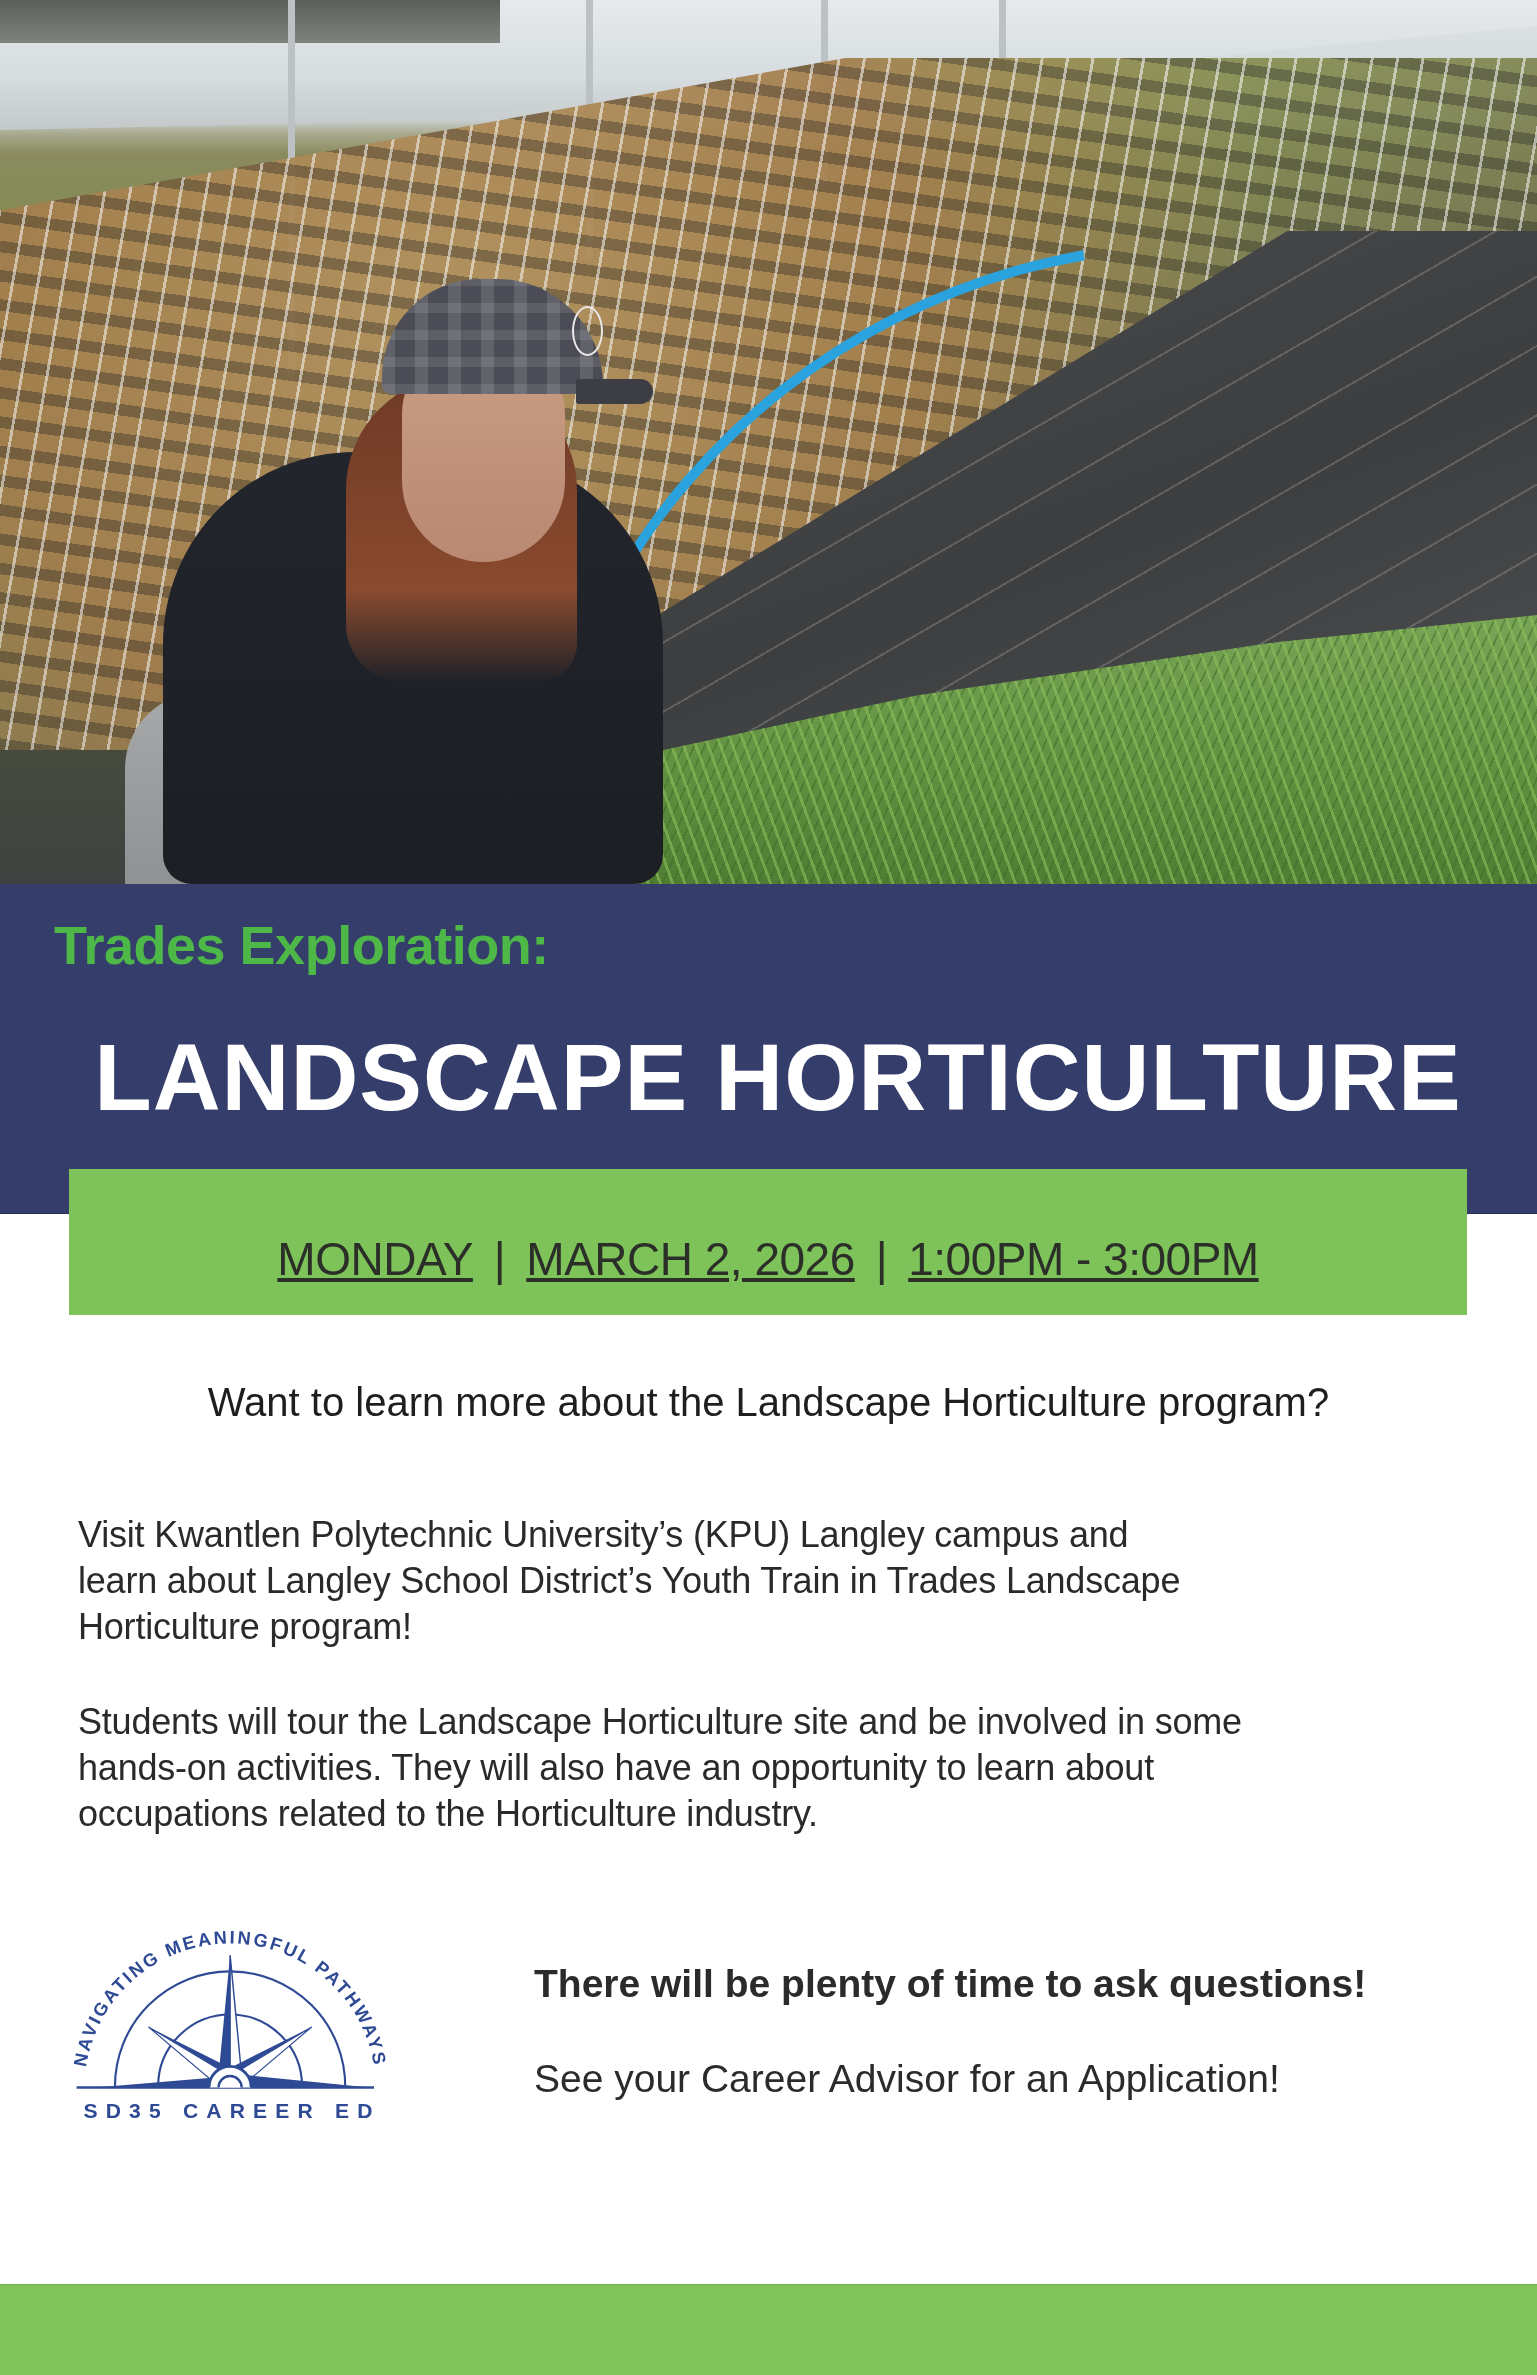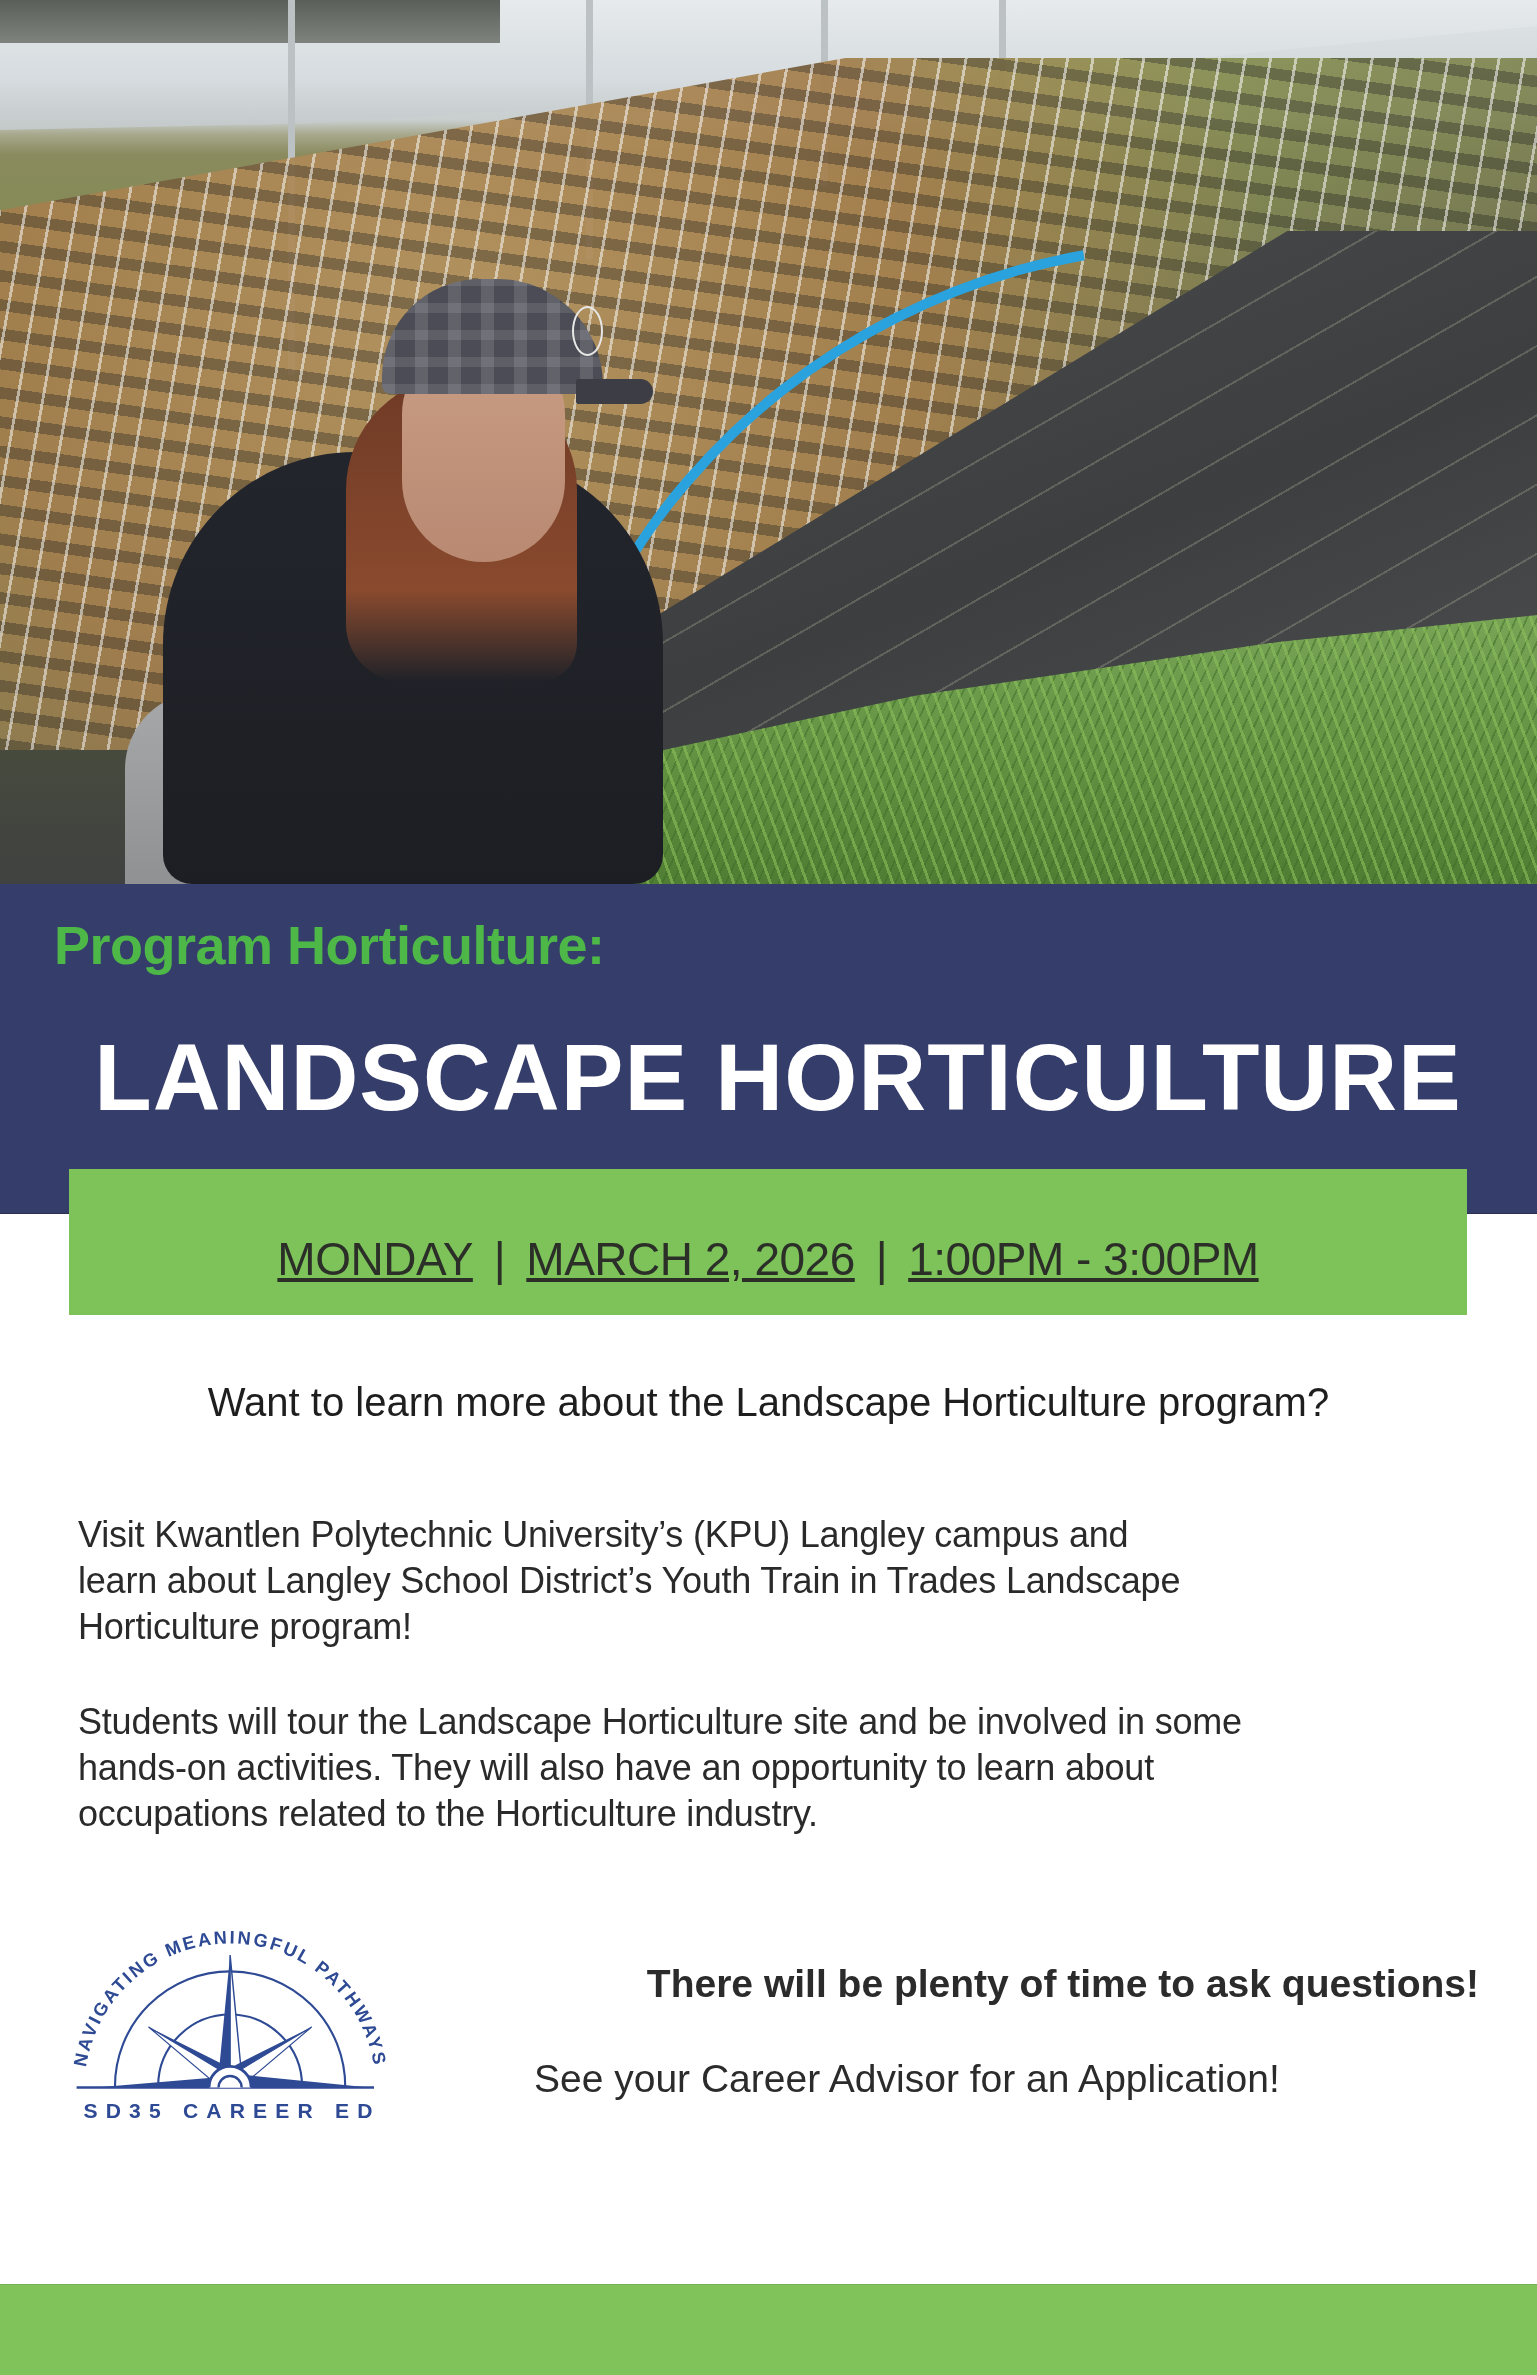--- a/index.html
+++ b/index.html
@@ -136,21 +136,21 @@
     left: 78px; width: 1403px; font-size: 36px; color: #2a2a2a;
     line-height: 46px; white-space: pre-line; letter-spacing: -0.2px;
   }
   .para1 { top: 1512px; }
   .para2 { top: 1699px; }
 
   
   .logo { left: 67px; top: 1931px; width: 331px; height: 192px; }
 
   .cta1 {
-    left: 534px; width: 945px; top: 1960px; text-align: right;
+    left: 534px; width: 945px; top: 1960px; 
     font-size: 39px; font-weight: bold; color: #2b2b2b; white-space: nowrap; line-height: 48px;
   }
   .cta2 {
     left: 534px; width: 945px; top: 2054px; text-align: left;
     font-size: 39px; color: #2b2b2b; white-space: nowrap; line-height: 50px;
   }
 
   
   .footer {
     left: 0; top: 2284px; width: 1537px; height: 92px;
@@ -174,21 +174,21 @@
   <div class="abs person-legs"></div>
   <div class="abs person-body"></div>
   <div class="abs hair"></div>
   <div class="abs face"></div>
   <div class="abs cap"></div>
   <div class="abs cap-bill"></div>
   <div class="abs cap-logo"></div>
 </div>
 
 <div class="abs band"></div>
-<div class="abs kicker">Program Horticulture:</div>
+<div class="abs kicker">Trades Exploration:</div>
 <div class="abs title">LANDSCAPE HORTICULTURE</div>
 
 <div class="abs datebar"></div>
 <div class="abs datebar-text">
   <span>MONDAY</span><span class="sep">|</span><span>MARCH 2, 2026</span><span class="sep">|</span><span>1:00PM - 3:00PM</span>
 </div>
 
 <div class="abs q-heading">Want to learn more about the Landscape Horticulture program?</div>
 <div class="abs para para1">Visit Kwantlen Polytechnic University’s (KPU) Langley campus and
 learn about Langley School District’s Youth Train in Trades Landscape

